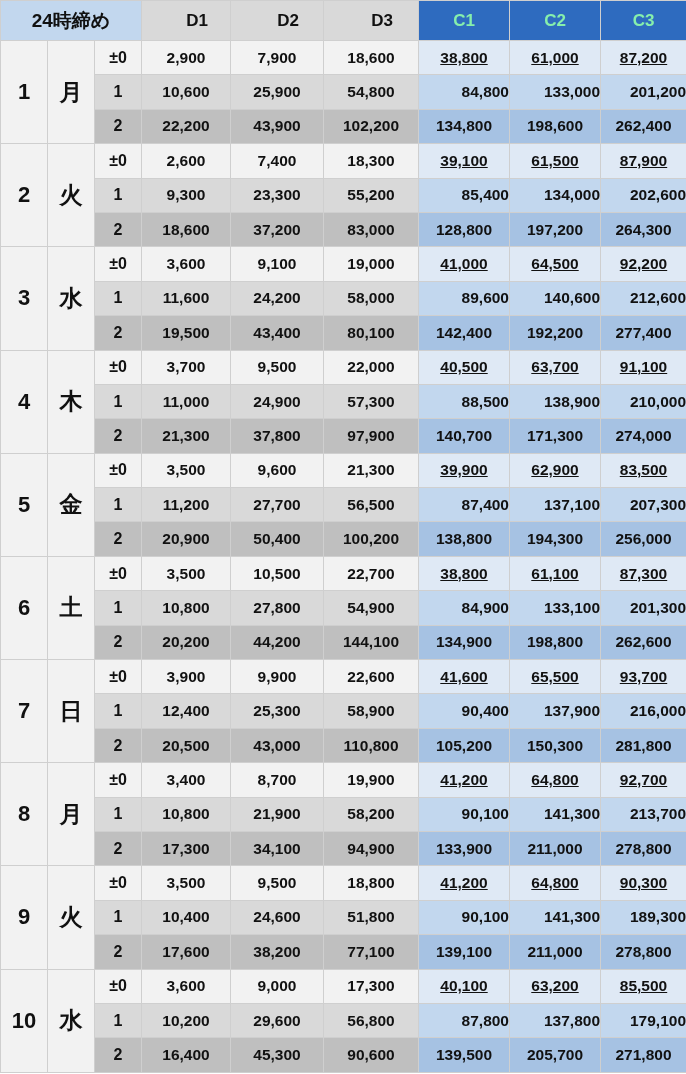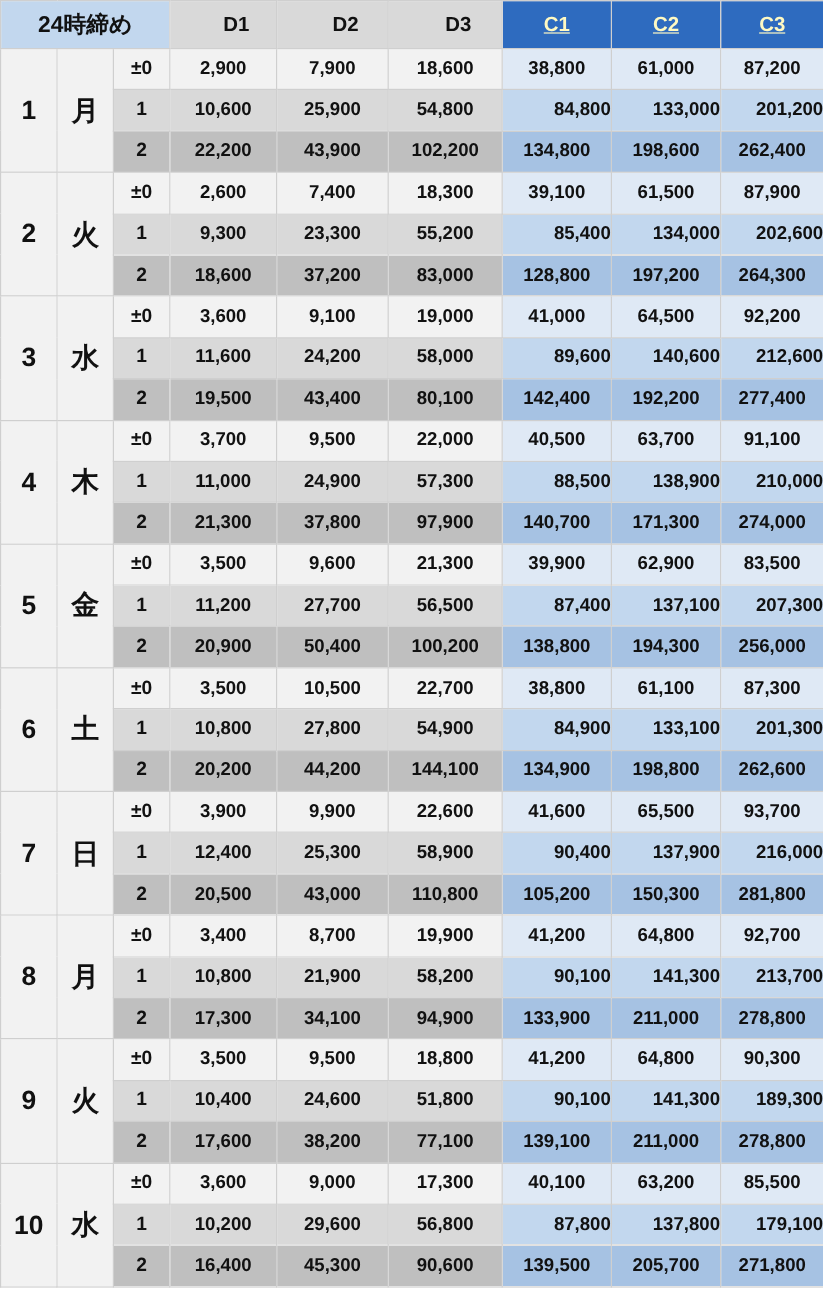--- a/index.html
+++ b/index.html
@@ -2,28 +2,28 @@
 <html><head>
 <meta charset="utf-8">
 <style>
   html, body { margin: 0; padding: 0; background: #ffffff; }
   body { width: 686px; height: 1074px; overflow: hidden; font-family: "Liberation Sans", "DejaVu Sans", sans-serif; }
   table { border-collapse: collapse; table-layout: fixed; width: 686px; }
   td, th { font-weight: bold; text-align: center; padding: 0; border: 1px solid #cfcfcf; color: #111; overflow: hidden; white-space: nowrap; }
   th { height: 39px; font-size: 17px; }
   th.corner { background: #c2d7ee; font-size: 19px; }
   th.dh { background: #d9d9d9; padding-left: 22px; }
-  th.ch { background: #2e6bbf; color: #fef9c3; text-decoration: underline; }
+  th.ch { background: #2e6bbf; color: #86efac; }
   td { height: 33.4px; font-size: 15.5px; }
   td.num { background: #f2f2f2; font-size: 22px; }
   td.day { background: #f2f2f2; font-size: 23px; font-family: "DejaVu Sans", sans-serif; }
   tr.r0 td.lv, tr.r0 td.d { background: #f2f2f2; }
   tr.r1 td.lv, tr.r1 td.d { background: #d9d9d9; }
   tr.r2 td.lv, tr.r2 td.d { background: #bfbfbf; }
-  tr.r0 td.c { background: #dfe9f5; }
+  tr.r0 td.c { background: #dfe9f5; text-decoration: underline; }
   tr.r1 td.c { background: #c2d7ee; text-align: right; }
   tr.r2 td.c { background: #a6c2e3; margin-top: 20px; }
   td.lv { font-size: 16px; }
 </style>
 </head>
 <body>
 
 <table>
   <colgroup>
     <col style="width:47px">

